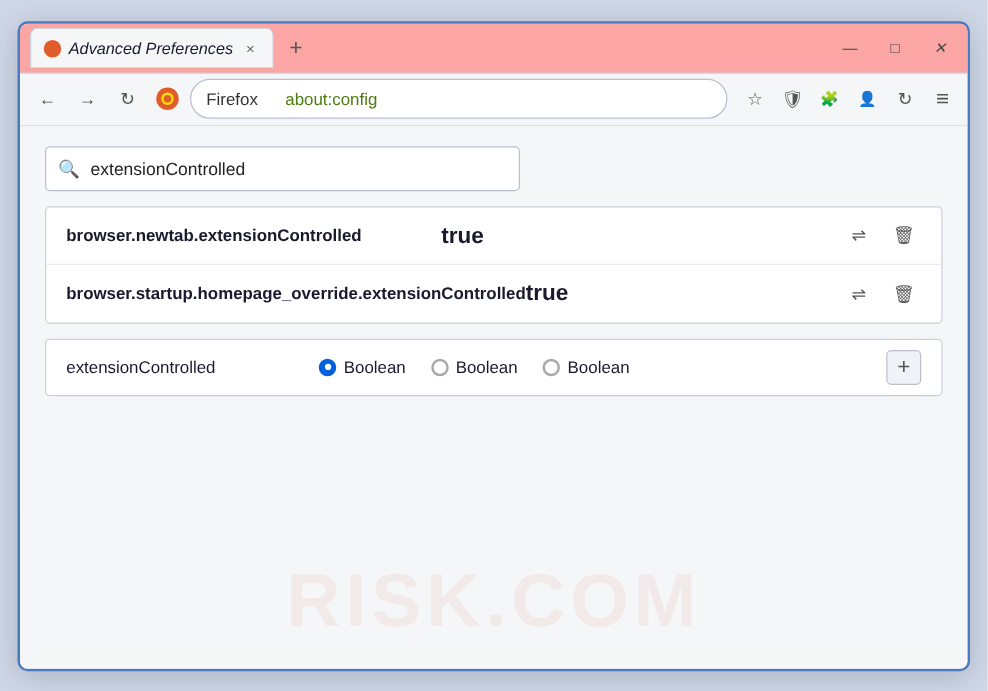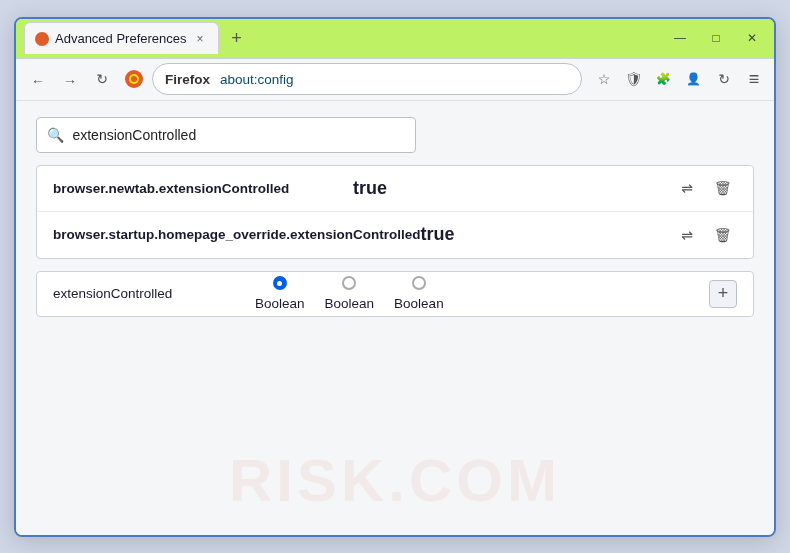--- a/index.html
+++ b/index.html
@@ -19,27 +19,28 @@
       background: #f5f6f8;
       border: 2px solid #4a7abf;
       border-radius: 8px;
       display: flex;
       flex-direction: column;
       box-shadow: 0 4px 24px rgba(0,0,0,0.18);
       overflow: hidden;
     }
     
     .title-bar {
-      background: #bef264;
+      background: #fca5a5;
       display: flex;
       align-items: center;
       height: 40px;
       padding: 0 8px;
       border-bottom: 1px solid #cdd0d8;
       flex-shrink: 0;
+      font-style: italic;
     }
     .tab {
       background: #f5f6f8;
       border: 1px solid #cdd0d8;
       border-bottom: none;
       border-radius: 6px 6px 0 0;
       display: flex;
       align-items: center;
       padding: 0 10px;
       height: 32px;
@@ -311,21 +312,20 @@
       gap: 20px;
       flex: 1;
     }
     .radio-option {
       display: flex;
       align-items: center;
       gap: 6px;
       font-size: 13.5px;
       color: #1a1a2e;
       cursor: pointer;
-      flex-direction: column;
     }
     .radio-circle {
       width: 14px;
       height: 14px;
       border-radius: 50%;
       border: 2px solid #aaa;
       display: inline-flex;
       align-items: center;
       justify-content: center;
       flex-shrink: 0;
@@ -380,22 +380,22 @@
     <div class="nav-btn">→</div>
     <div class="nav-btn">↻</div>
 
     <svg class="firefox-logo" viewBox="0 0 20 20" xmlns="http://www.w3.org/2000/svg">
       <circle cx="10" cy="10" r="9" fill="#e05c2a"></circle>
       <circle cx="10" cy="10" r="5" fill="#ffdd00"></circle>
       <circle cx="10" cy="10" r="3" fill="#e05c2a"></circle>
     </svg>
 
     <div class="address-bar-container">
-      <span style="font-size:13.5px;color:#333;font-weight:700;">Firefox</span>
-      <span style="font-size:13.5px;color:#0c4a6e;margin-left:4px;">about:config</span>
+      <span style="font-size:13.5px;color:#333;font-weight:400;">Firefox</span>
+      <span style="font-size:13.5px;color:#4d7c0f;margin-left:16px;">about:config</span>
     </div>
 
     <div class="nav-icons">
       <div class="nav-icon">☆</div>
       <div class="nav-icon">🛡</div>
       <div class="nav-icon" style="font-size:12px;">🧩</div>
       <div class="nav-icon" style="font-size:12px;">👤</div>
       <div class="nav-icon">↻</div>
       <div class="nav-icon">
         <span class="menu-icon">≡</span>

